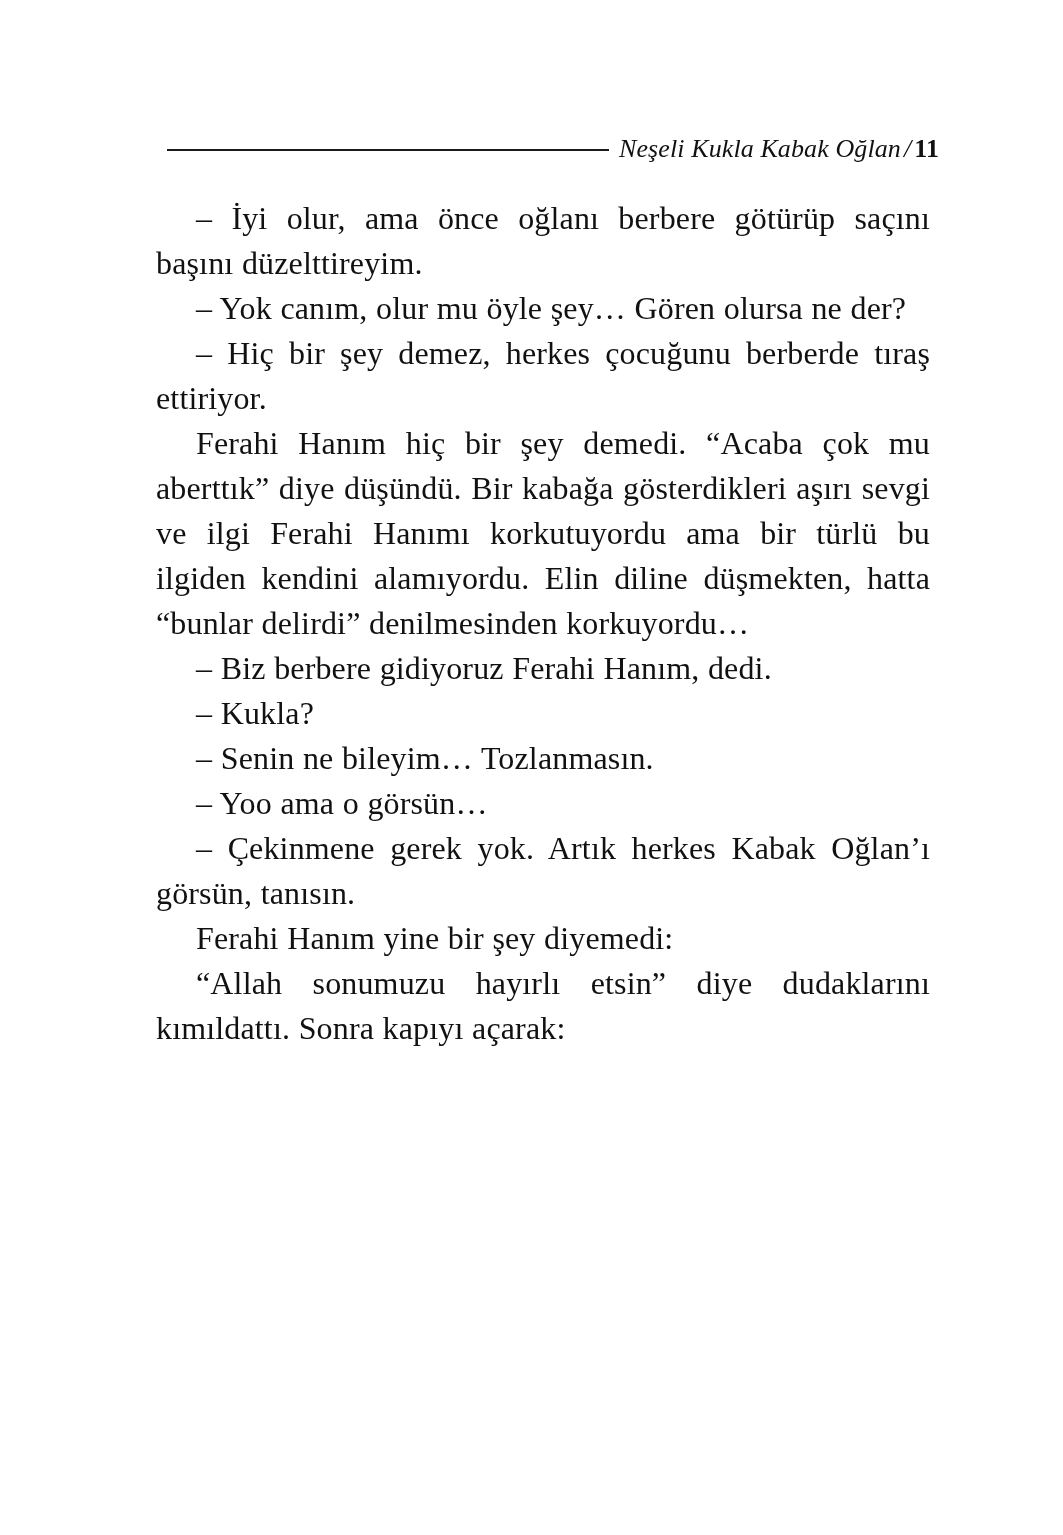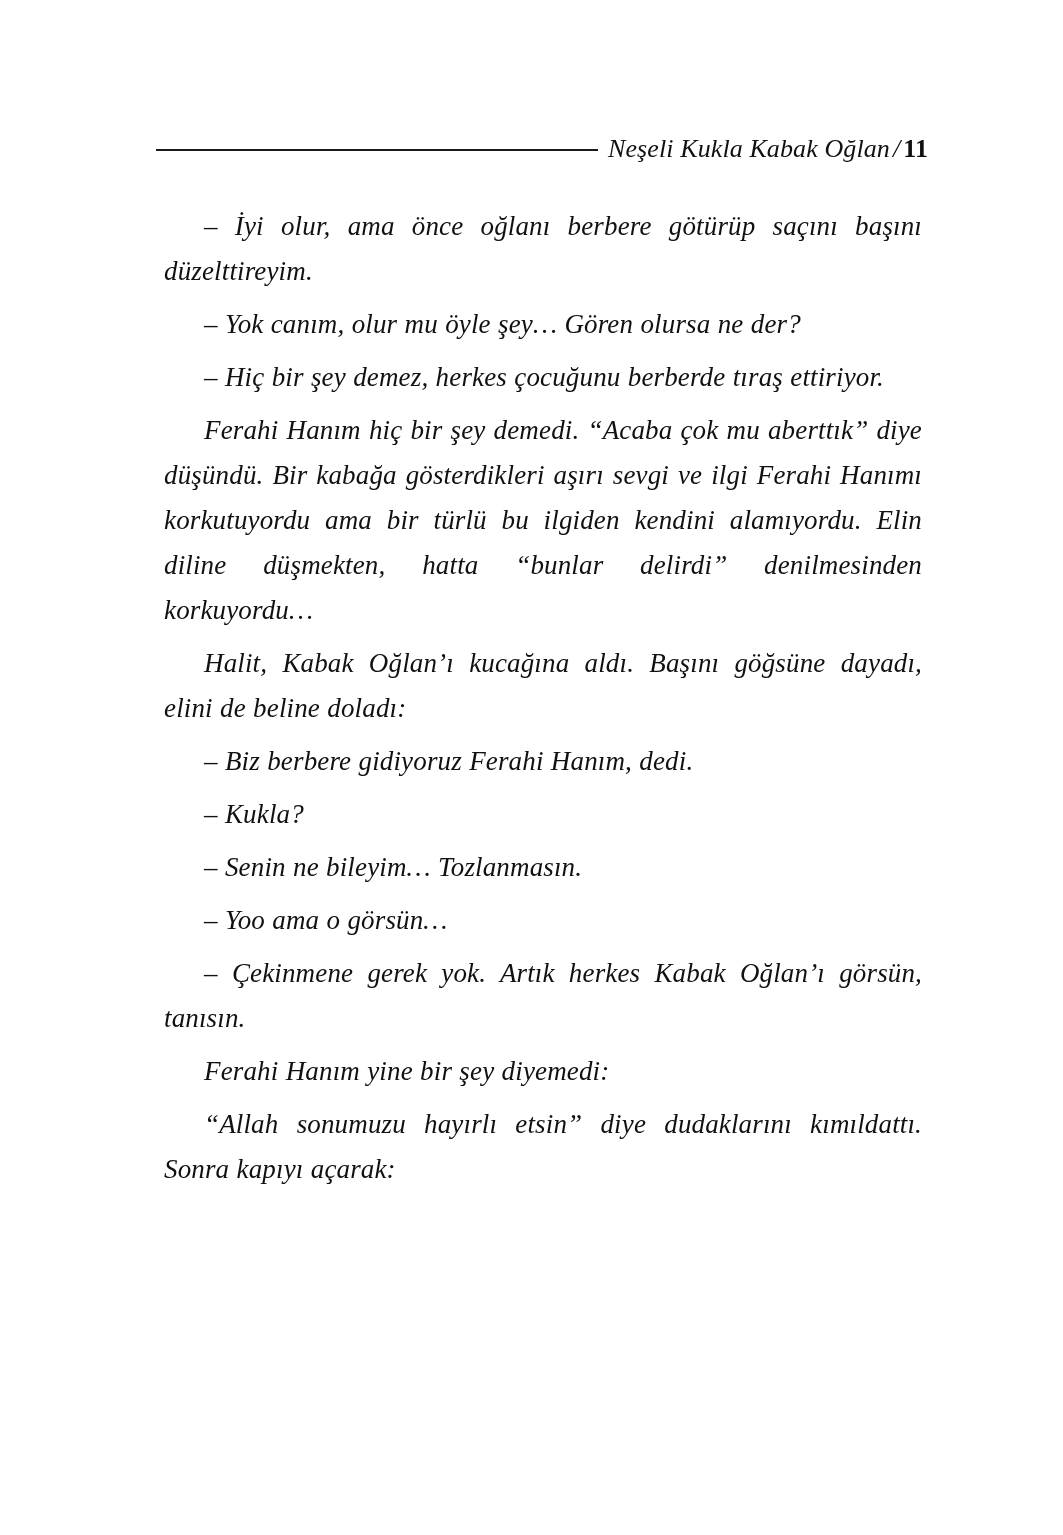--- a/index.html
+++ b/index.html
@@ -18,21 +18,21 @@
     overflow: hidden;
     box-sizing: border-box;
     font-family: "Liberation Serif", "DejaVu Serif", serif;
     color: #111111;
     -webkit-font-smoothing: antialiased;
   }
 
   
   .page-header {
     position: absolute;
-    left: 156px;
+    left: 167px;
     top: 128px;
     width: 772px;
     height: 42px;
     display: flex;
     align-items: center;
     gap: 0;
   }
 
   .header-rule {
     flex: 1 1 auto;
@@ -69,30 +69,29 @@
 
   
   .body-text {
     position: absolute;
     left: 156px;
     top: 196px;
     width: 774px;
   }
 
   .para {
-    margin: 8px;
+    margin: 0;
     text-indent: 40px;
     text-align: justify;
     text-justify: inter-word;
-    font-size: 27px;
+    font-size: 32px;
     line-height: 45px;
     letter-spacing: 0.15px;
     word-spacing: 0.4px;
     hyphens: none;
-    font-style: italic;
   }
 
   
   .para:last-child {
     margin-bottom: 0;
   }
 </style>
 </head>
 <body>
 
@@ -103,21 +102,20 @@
     <div class="header-text">
       <span class="header-title">Neşeli Kukla Kabak Oğlan</span><span class="header-sep">/</span><span class="header-page-number">11</span>
     </div>
   </div>
 
   <div class="body-text">
     <p class="para">– İyi olur, ama önce oğlanı berbere götürüp saçını başını düzelttireyim.</p>
     <p class="para">– Yok canım, olur mu öyle şey… Gören olursa ne der?</p>
     <p class="para">– Hiç bir şey demez, herkes çocuğunu berberde tıraş ettiriyor.</p>
     <p class="para">Ferahi Hanım hiç bir şey demedi. “Acaba çok mu aberttık” diye düşündü. Bir kabağa gösterdikleri aşırı sevgi ve ilgi Ferahi Hanımı korkutuyordu ama bir türlü bu ilgiden kendini alamıyordu. Elin diline düşmekten, hatta “bunlar delirdi” denilmesinden korkuyordu…</p>
-    <p class="para">Halit, Kabak Oğlan’ı kucağına aldı. Başını göğsüne dayadı, elini de beline doladı:</p>
     <p class="para">– Biz berbere gidiyoruz Ferahi Hanım, dedi.</p>
     <p class="para">– Kukla?</p>
     <p class="para">– Senin ne bileyim… Tozlanmasın.</p>
     <p class="para">– Yoo ama o görsün…</p>
     <p class="para">– Çekinmene gerek yok. Artık herkes Kabak Oğlan’ı görsün, tanısın.</p>
     <p class="para">Ferahi Hanım yine bir şey diyemedi:</p>
     <p class="para">“Allah sonumuzu hayırlı etsin” diye dudaklarını kımıldattı. Sonra kapıyı açarak:</p>
   </div>
 
 </div>

